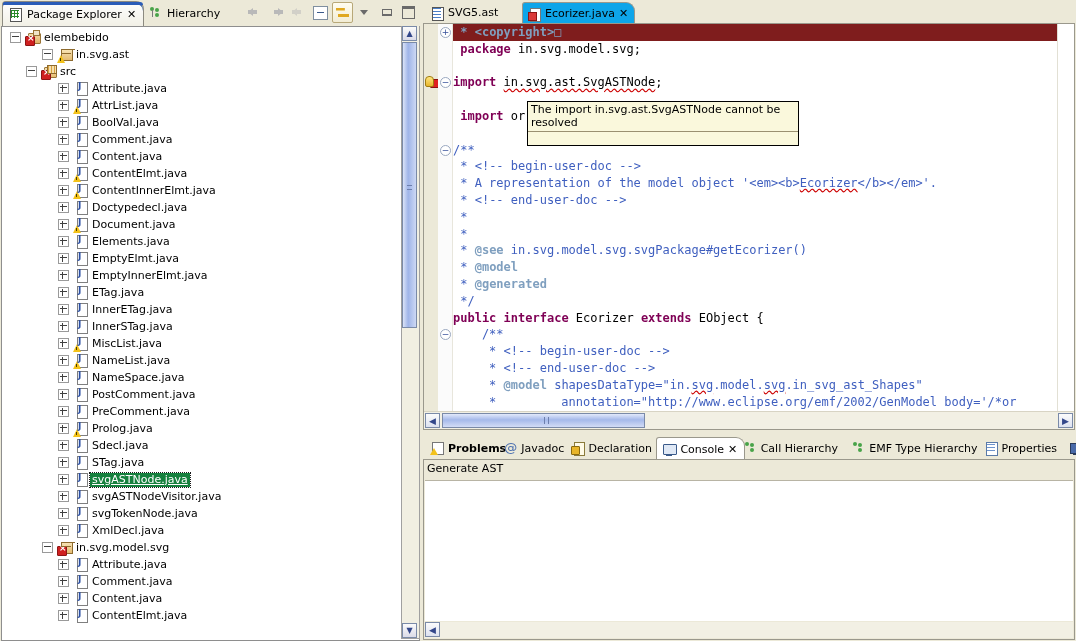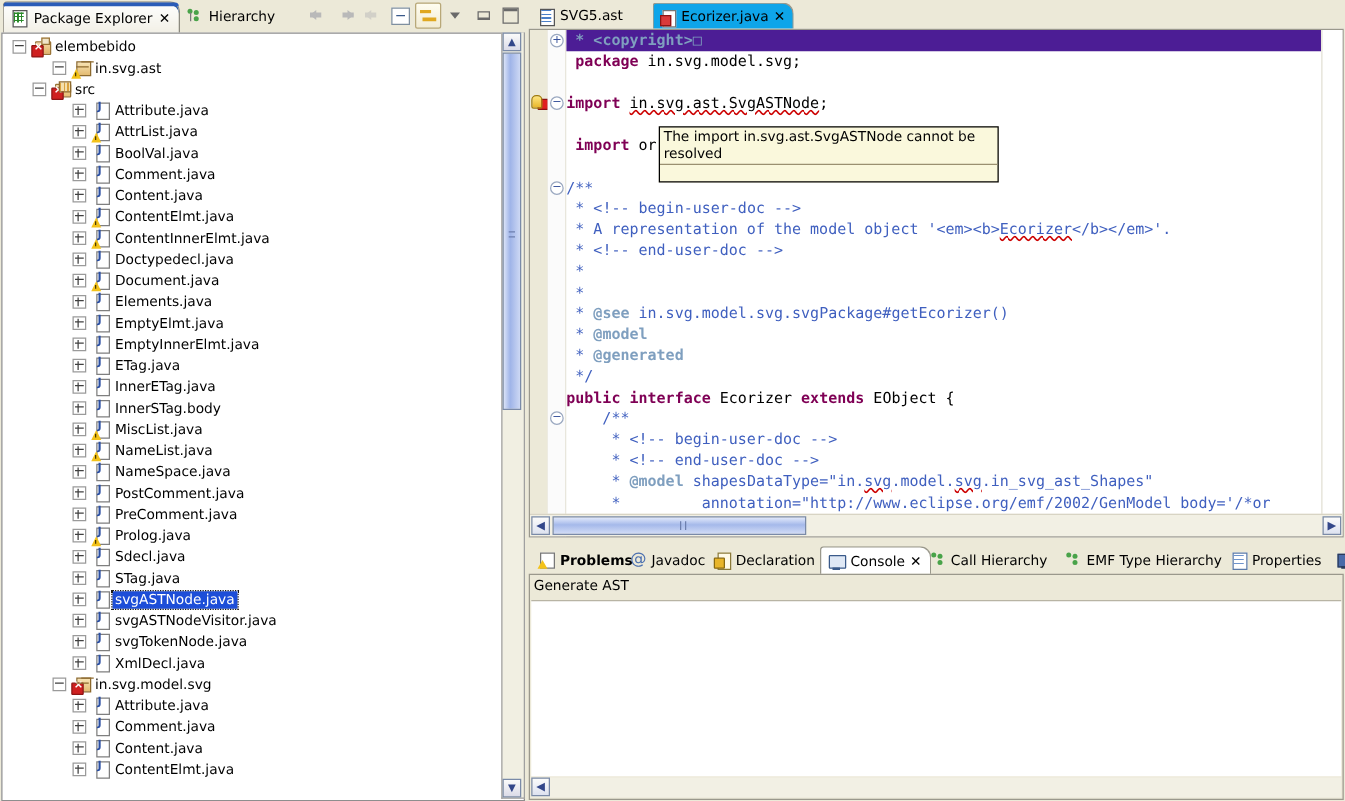--- a/index.html
+++ b/index.html
@@ -33,21 +33,21 @@
   .lv-toolbar{position:absolute;right:2px;top:2px;display:flex;align-items:center;gap:1px;}
   .tbtn{width:19px;height:19px;display:flex;align-items:center;justify-content:center;border:1px solid transparent;border-radius:2px;}
   .tbtn.on{border:1px solid #b8a878;background:linear-gradient(#fffdf0,#f2ecd4);}
   .lv-body{
     position:absolute;left:1px;top:26px;width:417px;height:613px;
     background:#fff;border:1px solid #8e8e8e;border-top-color:#8e8e8e;overflow:hidden;
   }
   .tree{position:absolute;left:0;top:0;width:398px;height:611px;overflow:hidden;padding-top:2px;}
   .row{position:relative;height:17px;display:flex;align-items:center;white-space:nowrap;font-size:11px;}
   .row .lbl{padding:0 2px;line-height:14px;}
-  .row.sel .lbl{background:#1d4ed8;color:#fff;outline:1px dotted #1a1a1a;}
+  .row.sel .lbl{background:#15803d;color:#fff;outline:1px dotted #1a1a1a;text-decoration:underline;}
   .twisty{width:9px;height:9px;border:1px solid #9a9a9a;background:#fff;
           display:inline-block;position:relative;flex:0 0 auto;}
   .twisty::before{content:"";position:absolute;left:1px;right:1px;top:3px;height:1px;background:#404040;}
   .twisty.plus::after{content:"";position:absolute;top:1px;bottom:1px;left:3px;width:1px;background:#404040;}
   .spacer{display:inline-block;flex:0 0 auto;}
 
   
   .ic{position:relative;width:16px;height:15px;flex:0 0 auto;display:inline-block;}
   .ic-proj::before{content:"";position:absolute;left:2px;top:3px;width:11px;height:9px;
     background:linear-gradient(#f6d9a6,#e0b268);border:1px solid #9a7436;border-radius:1px;}
@@ -93,21 +93,21 @@
     border-radius:3px 9px 0 0;}
   .ed-tab.active::after{content:"";position:absolute;left:-1px;right:-1px;bottom:-1px;height:2px;background:#fff;}
   .editor{position:absolute;left:0;top:23px;width:652px;height:407px;background:#fff;
     border:1px solid #9a988c;box-sizing:border-box;overflow:hidden;}
   .gutter{position:absolute;left:0;top:0;width:14px;height:100%;background:#ece9d8;border-right:1px solid #cfcbb8;}
   .fold{position:absolute;left:14px;top:0;width:14px;height:100%;background:#fbfbfb;border-right:1px solid #e8e6dc;}
   .code{position:absolute;left:29px;top:0;right:17px;bottom:17px;overflow:hidden;
     font-family:"DejaVu Sans Mono","Liberation Mono",monospace;font-size:12px;line-height:16.8px;
     white-space:pre;color:#000;}
   .cl{height:16.8px;}
-  .cl.hl{background:#4c1d95;}
+  .cl.hl{background:#7f1d1d;}
   .kw{color:#7f0055;font-weight:bold;}
   .cmj{color:#3f5fbf;}
   .cmt{color:#7f9fbf;font-weight:bold;}
   .und{text-decoration:underline;text-decoration-style:wavy;text-decoration-color:#cc0000;}
   .foldic{position:absolute;left:2px;width:9px;height:9px;border:1px solid #9aa8c0;border-radius:50%;
     background:#fff;color:#36509a;font:9px/8px "DejaVu Sans",sans-serif;text-align:center;}
   .errmk{position:absolute;left:1px;width:12px;height:12px;}
   .errmk::before{content:"";position:absolute;left:5px;top:3px;width:7px;height:7px;background:#e02020;
     border:1px solid #8c1010;border-radius:1px;}
   .errmk::after{content:"";position:absolute;left:0;top:0;width:7px;height:9px;border-radius:4px 4px 2px 2px;
@@ -373,21 +373,21 @@
             <span class="twisty plus"></span>
             <span class="spacer" style="width: 5px;"></span>
             <span class="ic ic-java"></span>
             <span class="lbl">InnerETag.java</span>
           </div>
           <div class="row">
             <span class="spacer" style="width: 56px;"></span>
             <span class="twisty plus"></span>
             <span class="spacer" style="width: 5px;"></span>
             <span class="ic ic-java"></span>
-            <span class="lbl">InnerSTag.body</span>
+            <span class="lbl">InnerSTag.java</span>
           </div>
           <div class="row">
             <span class="spacer" style="width: 56px;"></span>
             <span class="twisty plus"></span>
             <span class="spacer" style="width: 5px;"></span>
             <span class="ic ic-java">
               <span class="bd warn"></span>
             </span>
             <span class="lbl">MiscList.java</span>
           </div>

